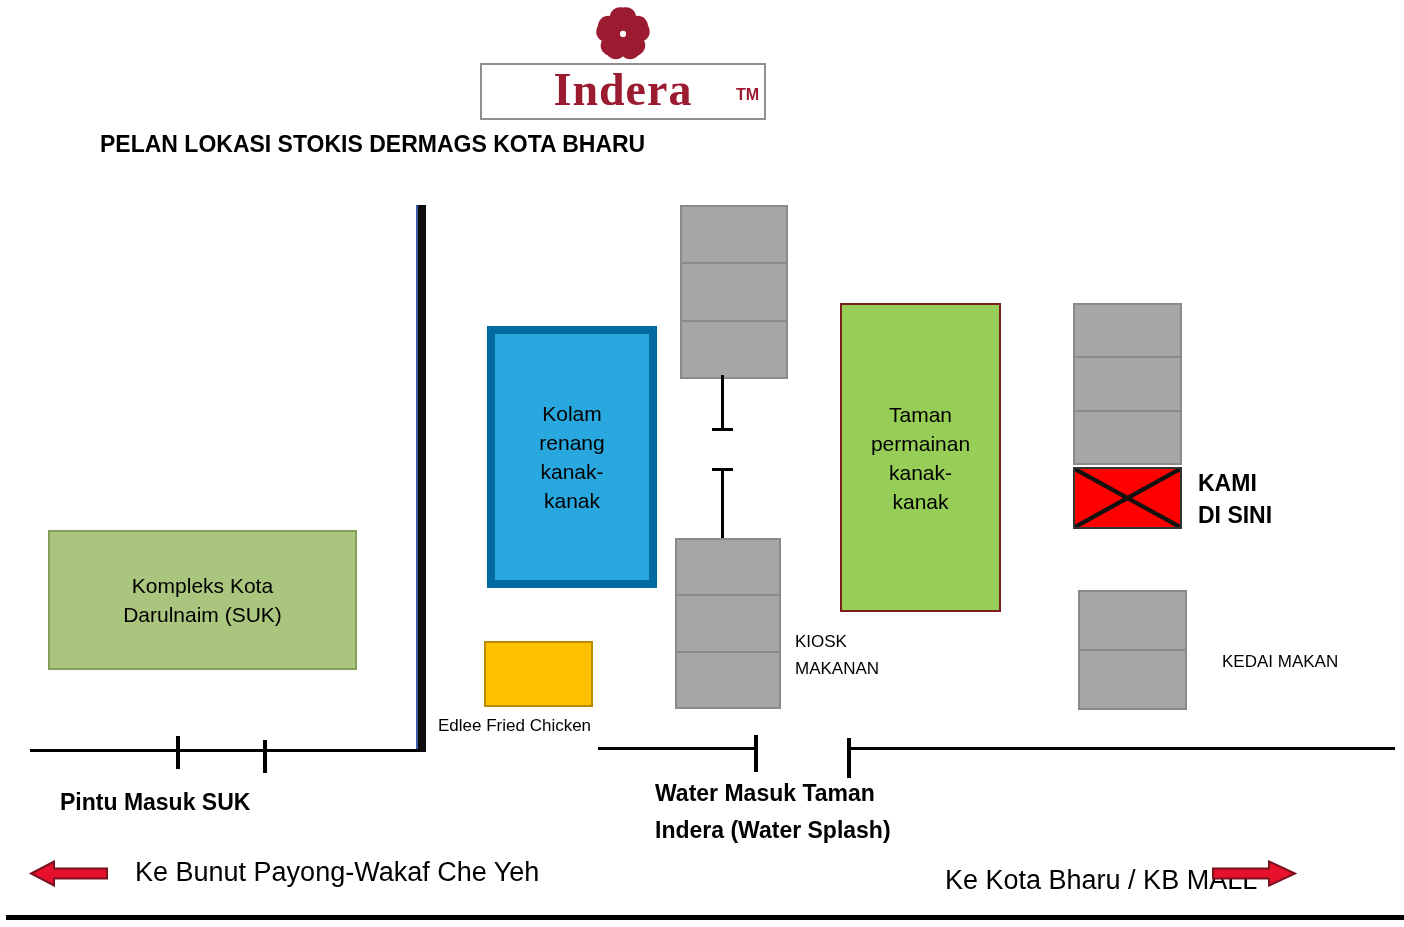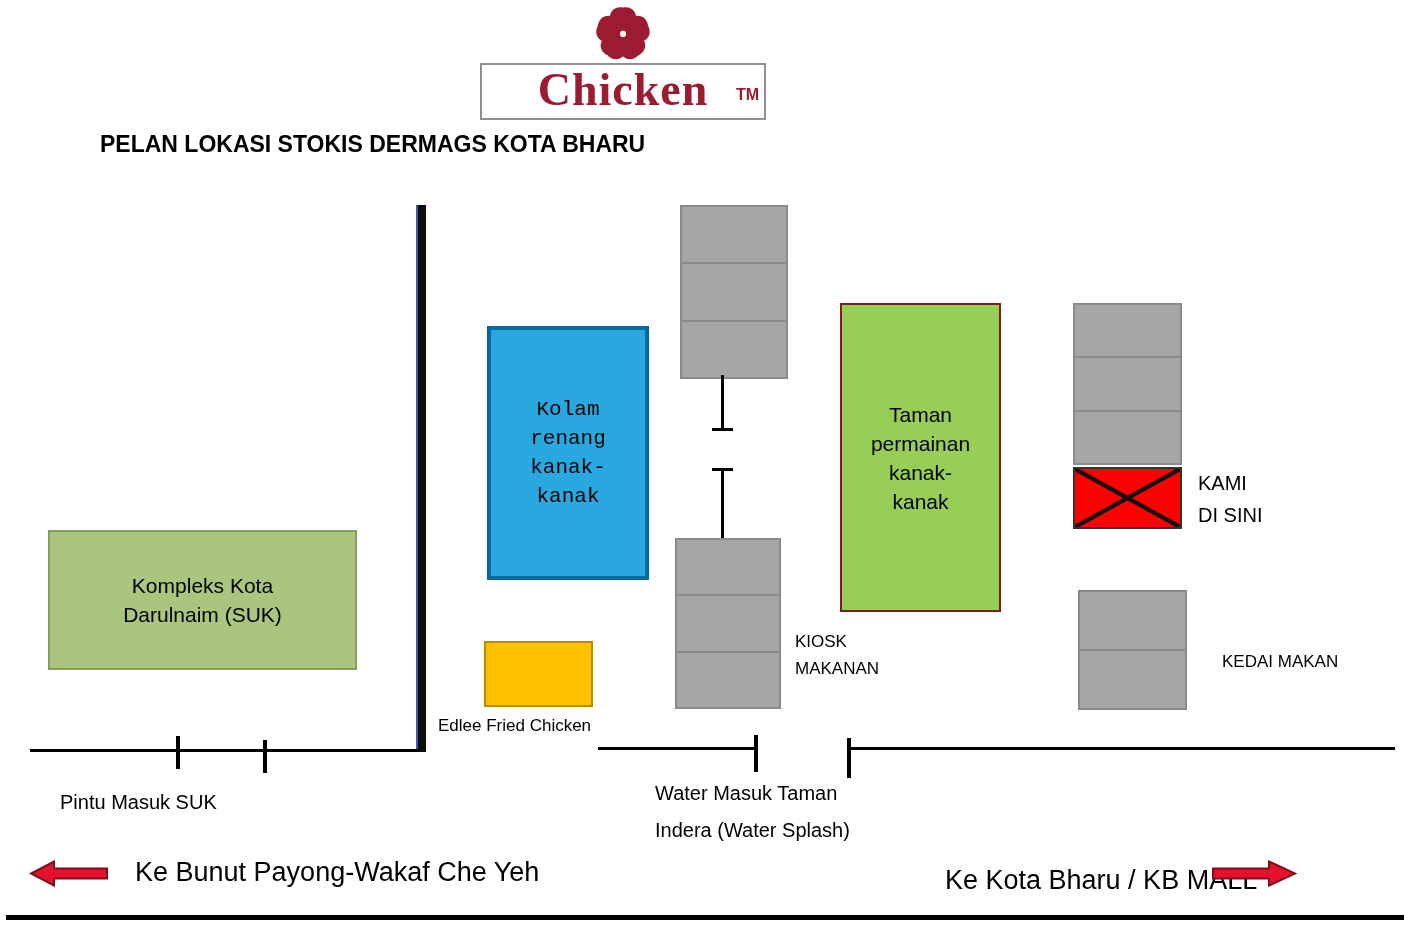--- a/index.html
+++ b/index.html
@@ -39,37 +39,37 @@
     background: #0d0d0d;
     border-left: 2px solid #3c5ca6;
   }
 
   
   .box {
     display: flex; align-items: center; justify-content: center;
     text-align: center; font-size: 21px; line-height: 29px;
   }
   .box-kompleks { background: var(--green_muted, #A9C57E); border: 2px solid #84a05a; }
-  .box-kolam    { background: var(--blue, #29A8DF);       border: 4px solid #0369a1; font-family: Liberation Mono, monospace; }
+  .box-kolam    { background: var(--blue, #29A8DF);       border: 8px solid #0369a1; }
   .box-taman    { background: var(--green_bright, #97CE57); border: 2px solid #7f1d1d; }
   .box-edlee    { background: var(--gold, #FFC000);       border: 2px solid #b98d00; }
 
   .stack {
     background: var(--box_gray, #A6A6A6);
     border: 2px solid #8a8a8a;
     display: flex; flex-direction: column;
   }
   .stack > div { flex: 1; border-bottom: 2px solid #8a8a8a; }
   .stack > div:last-child { border-bottom: none; }
 
   .marker { background: var(--marker_red, #ff0000); border: 2px solid #333; }
   .marker svg { display: block; width: 100%; height: 100%; }
 
   .label { font-size: 17px; line-height: 27px; }
-  .label-big { font-size: 20px; font-weight: normal; line-height: 32px; }
+  .label-big { font-size: 23px; font-weight: bold; line-height: 32px; }
   .dir-label { font-size: 27px; }
 
   .conn { background: #000; }
 </style>
 </head>
 <body style="--brand: #9B1B30; --green_muted: #A9C57E; --green_bright: #97CE57; --blue: #29A8DF; --gold: #FFC000; --box_gray: #A6A6A6; --marker_red: #FF0000; --arrow_red: #E8112D;">
 
 <div class="abs" style="left:592px; top:4px; width:62px; height:58px;">
   <svg width="62" height="58" viewBox="0 0 70 66">
     <g style="fill:var(--brand,#9B1B30)">
@@ -80,21 +80,21 @@
         <path d="M0,-30 C10,-32 18,-24 14,-12 C12,-5 6,-2 0,0 C-6,-2 -12,-5 -14,-12 C-18,-24 -10,-32 0,-30 Z" transform="rotate(216)"></path>
         <path d="M0,-30 C10,-32 18,-24 14,-12 C12,-5 6,-2 0,0 C-6,-2 -12,-5 -14,-12 C-18,-24 -10,-32 0,-30 Z" transform="rotate(288)"></path>
       </g>
       <circle cx="35" cy="34" r="8"></circle>
     </g>
     <circle cx="35" cy="34" r="3.5" fill="#ffffff"></circle>
   </svg>
 </div>
 
 <div class="abs wordmark" style="left:480px; top:63px; width:282px; height:53px;">
-  <span>Chicken</span>
+  <span>Indera</span>
   <span class="tm">TM</span>
 </div>
 
 <div class="abs map-title" style="left:100px; top:131px; width:1070px;">PELAN LOKASI STOKIS DERMAGS KOTA BHARU</div>
 
 <div class="abs v-road" style="left:416px; top:205px; width:8px; height:547px;"></div>
 
 <div class="abs line" style="left:30px; top:749px; width:390px; height:3px;"></div>
 <div class="abs line" style="left:176px; top:736px; width:4px; height:33px;"></div>
 <div class="abs line" style="left:263px; top:740px; width:4px; height:33px;"></div>

